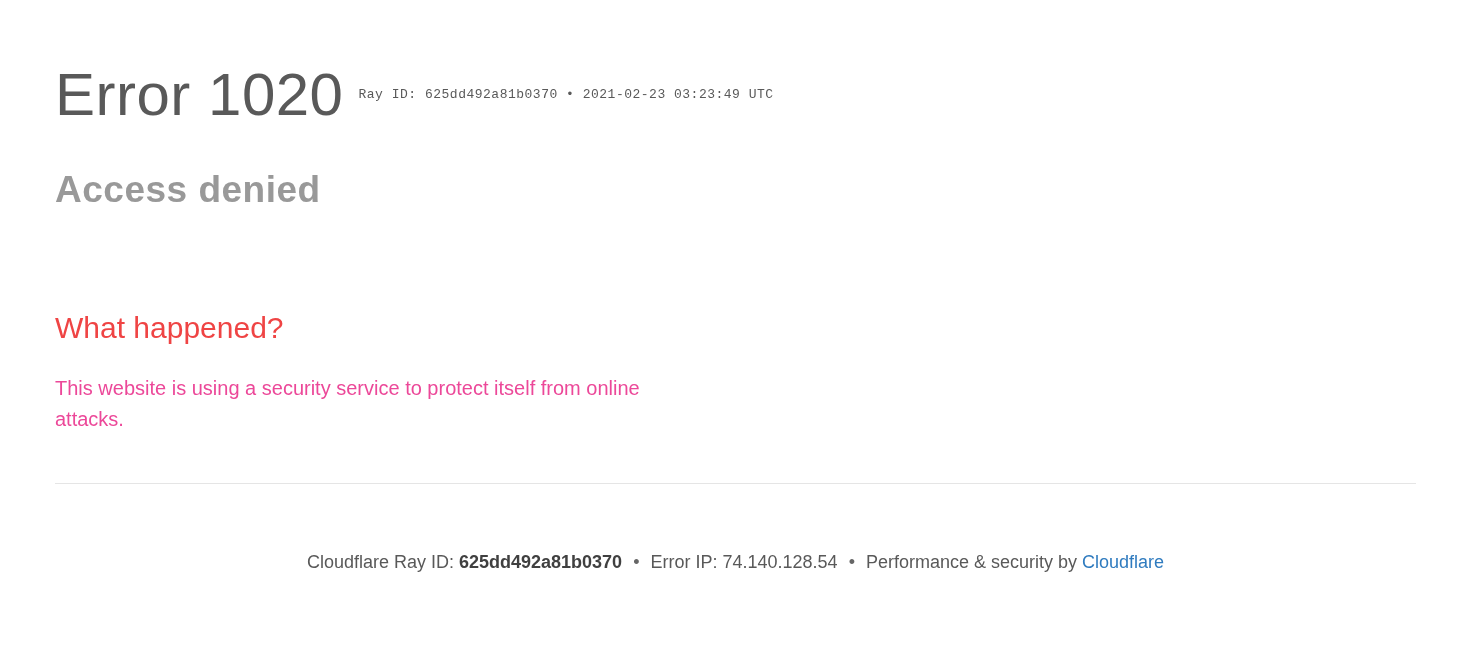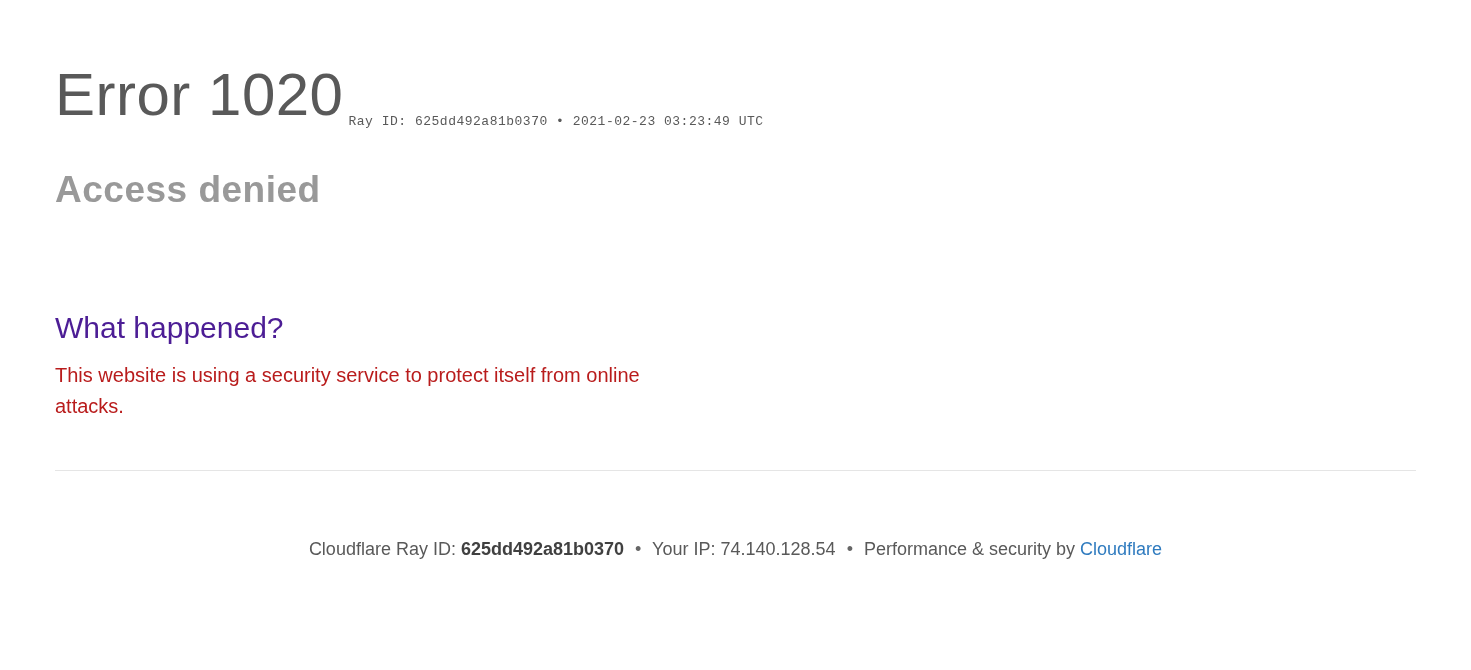--- a/index.html
+++ b/index.html
@@ -10,22 +10,22 @@
     body {
       font-family: "Segoe UI", -apple-system, "Helvetica Neue", Arial, sans-serif;
       background: #fff;
       color: #404040;
       width: 1471px;
       height: 670px;
       padding: 60px 55px 0 55px;
     }
     .header-line {
       display: flex;
-      align-items: flex-end;
-      gap: 5px;
+      align-items: center;
+      gap: 15px;
       margin-bottom: 8px;
     }
     .error-code {
       font-size: 60px;
       font-weight: 300;
       color: #595959;
       white-space: nowrap;
       letter-spacing: 0.5px;
     }
     .ray-line {
@@ -38,27 +38,27 @@
       font-size: 37px;
       font-weight: 700;
       color: #999;
       margin-bottom: 100px;
       letter-spacing: 0.5px;
       margin-top: 40px;
     }
     .section-title {
       font-size: 30px;
       font-weight: 400;
-      color: #4c1d95;
-      margin-bottom: 15px;
+      color: #ef4444;
+      margin-bottom: 28px;
     }
     .section-body {
       font-size: 20px;
       font-weight: 400;
-      color: #b91c1c;
+      color: #ec4899;
       line-height: 1.55;
       max-width: 650px;
       margin-bottom: 48px;
     }
     .hr {
       border: none;
       border-top: 1px solid #e5e5e5;
       margin-bottom: 68px;
     }
     .footer {
@@ -100,18 +100,18 @@
 
 <div class="section-title">What happened?</div>
 <div class="section-body">This website is using a security service to protect itself from online attacks.</div>
 
 <hr class="hr">
 
 <div class="footer">
   <span>Cloudflare Ray ID:</span>
   <span class="strong">625dd492a81b0370</span>
   <span class="sep">•</span>
-  <span>Your IP:</span>
+  <span>Error IP:</span>
   <span>74.140.128.54</span>
   <span class="sep">•</span>
   <span>Performance &amp; security by</span>
   <a href="#">Cloudflare</a>
 </div>
 
 </body></html>

